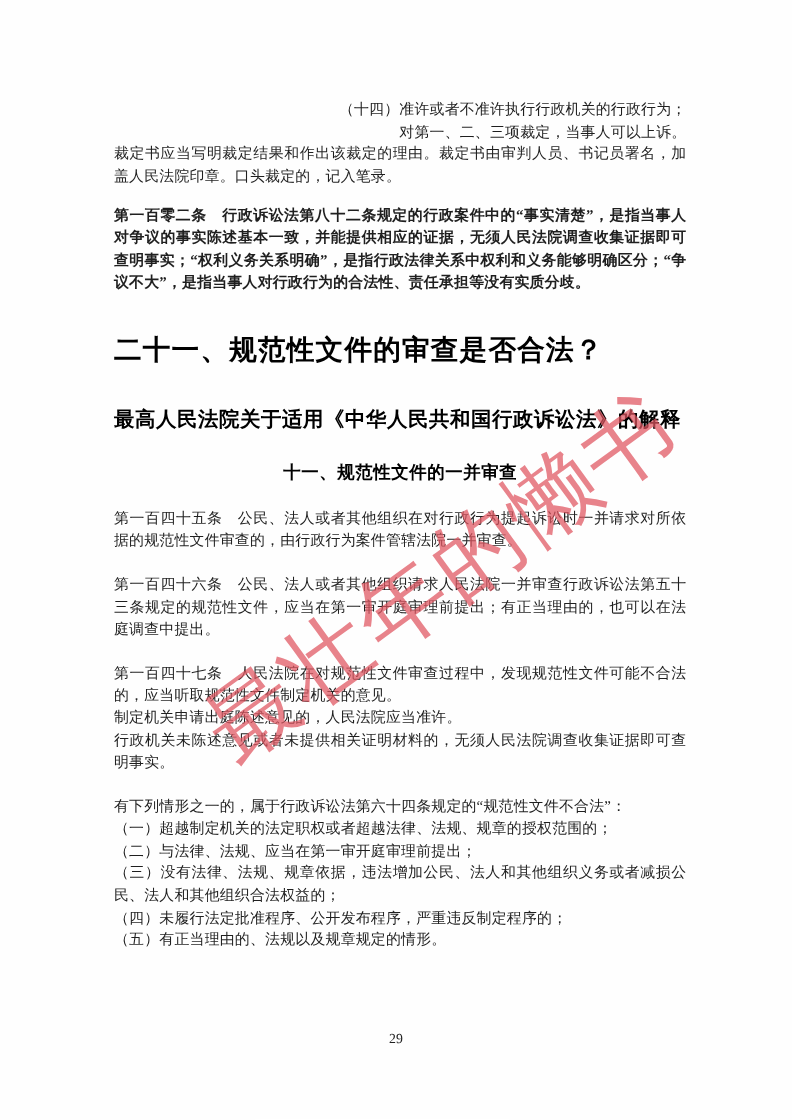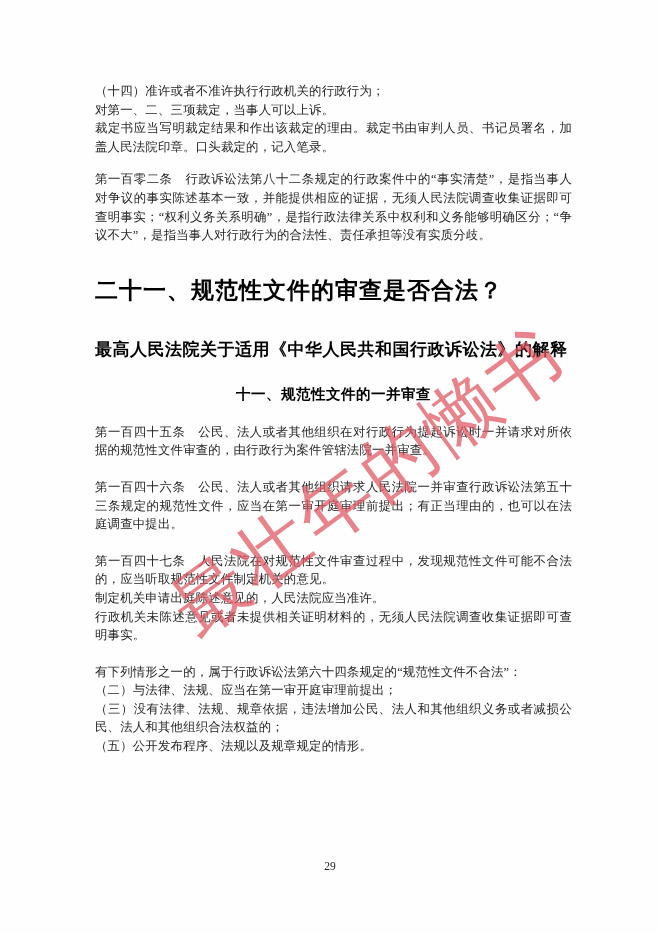--- a/index.html
+++ b/index.html
@@ -10,24 +10,24 @@
     color:#1f1f1f;
   }
   .page {
     position:absolute; inset:0; background:#fefefe;
   }
   .content {
     position:absolute; left:95px; top:82px; width:477px;
     font-size:12.4px; line-height:18.6px; text-align:justify;
     letter-spacing:0.2px;
   }
-  .line { text-align:left; }
-  .para { margin-top:14px; }
+  .line { text-align:right; }
+  .para { margin-top:14px;font-weight:bold; }
   .chapter-title {
-    font-family:Liberation Mono, monospace;
+    font-family:Liberation Serif, serif;
     font-weight:bold; font-size:23px; line-height:30px;
     margin-top:32px; color:#000; text-align:left; letter-spacing:1px;
   }
   .source-title {
     font-family:"Liberation Sans","DejaVu Sans",sans-serif;
     font-weight:bold; font-size:17px; line-height:42px;
     margin-top:22px; color:#000; text-align:left; letter-spacing:0.5px;
   }
   .sub-title {
     font-family:Liberation Sans, sans-serif;
@@ -72,23 +72,25 @@
     <div class="article">第一百四十六条　公民、法人或者其他组织请求人民法院一并审查行政诉讼法第五十三条规定的规范性文件，应当在第一审开庭审理前提出；有正当理由的，也可以在法庭调查中提出。</div>
 
     <div class="article">
       <div>第一百四十七条　人民法院在对规范性文件审查过程中，发现规范性文件可能不合法的，应当听取规范性文件制定机关的意见。</div>
       <div>制定机关申请出庭陈述意见的，人民法院应当准许。</div>
       <div>行政机关未陈述意见或者未提供相关证明材料的，无须人民法院调查收集证据即可查明事实。</div>
     </div>
 
     <div class="article">
       <div>有下列情形之一的，属于行政诉讼法第六十四条规定的“规范性文件不合法”：</div>
+      <div>（一）超越制定机关的法定职权或者超越法律、法规、规章的授权范围的；</div>
       <div>（二）与法律、法规、应当在第一审开庭审理前提出；</div>
       <div>（三）没有法律、法规、规章依据，违法增加公民、法人和其他组织义务或者减损公民、法人和其他组织合法权益的；</div>
-      <div>（五）公开发布程序、法规以及规章规定的情形。</div>
+      <div>（四）未履行法定批准程序、公开发布程序，严重违反制定程序的；</div>
+      <div>（五）有正当理由的、法规以及规章规定的情形。</div>
     </div>
 
   </div>
 
   <div class="watermark">最壮年的懒书</div>
 
   <div class="page-number">29</div>
 
 </div>
 

